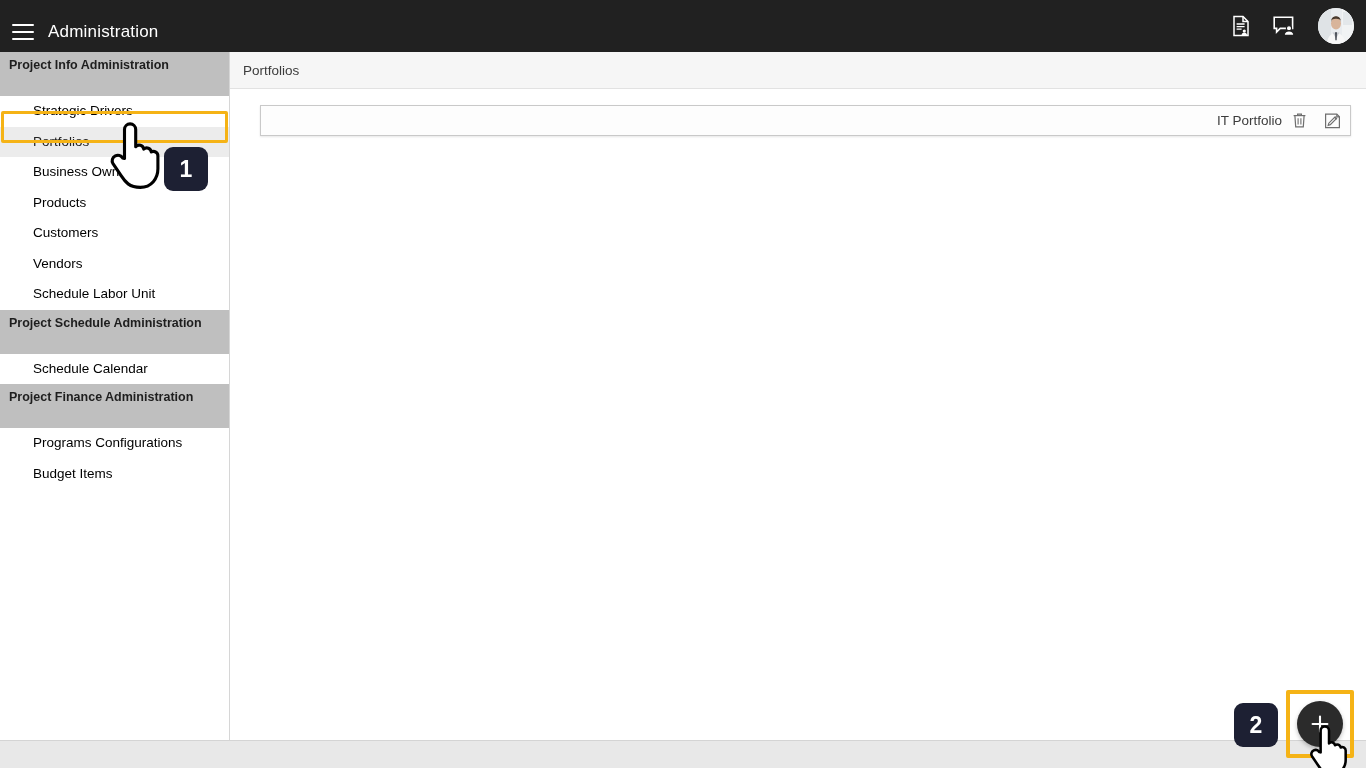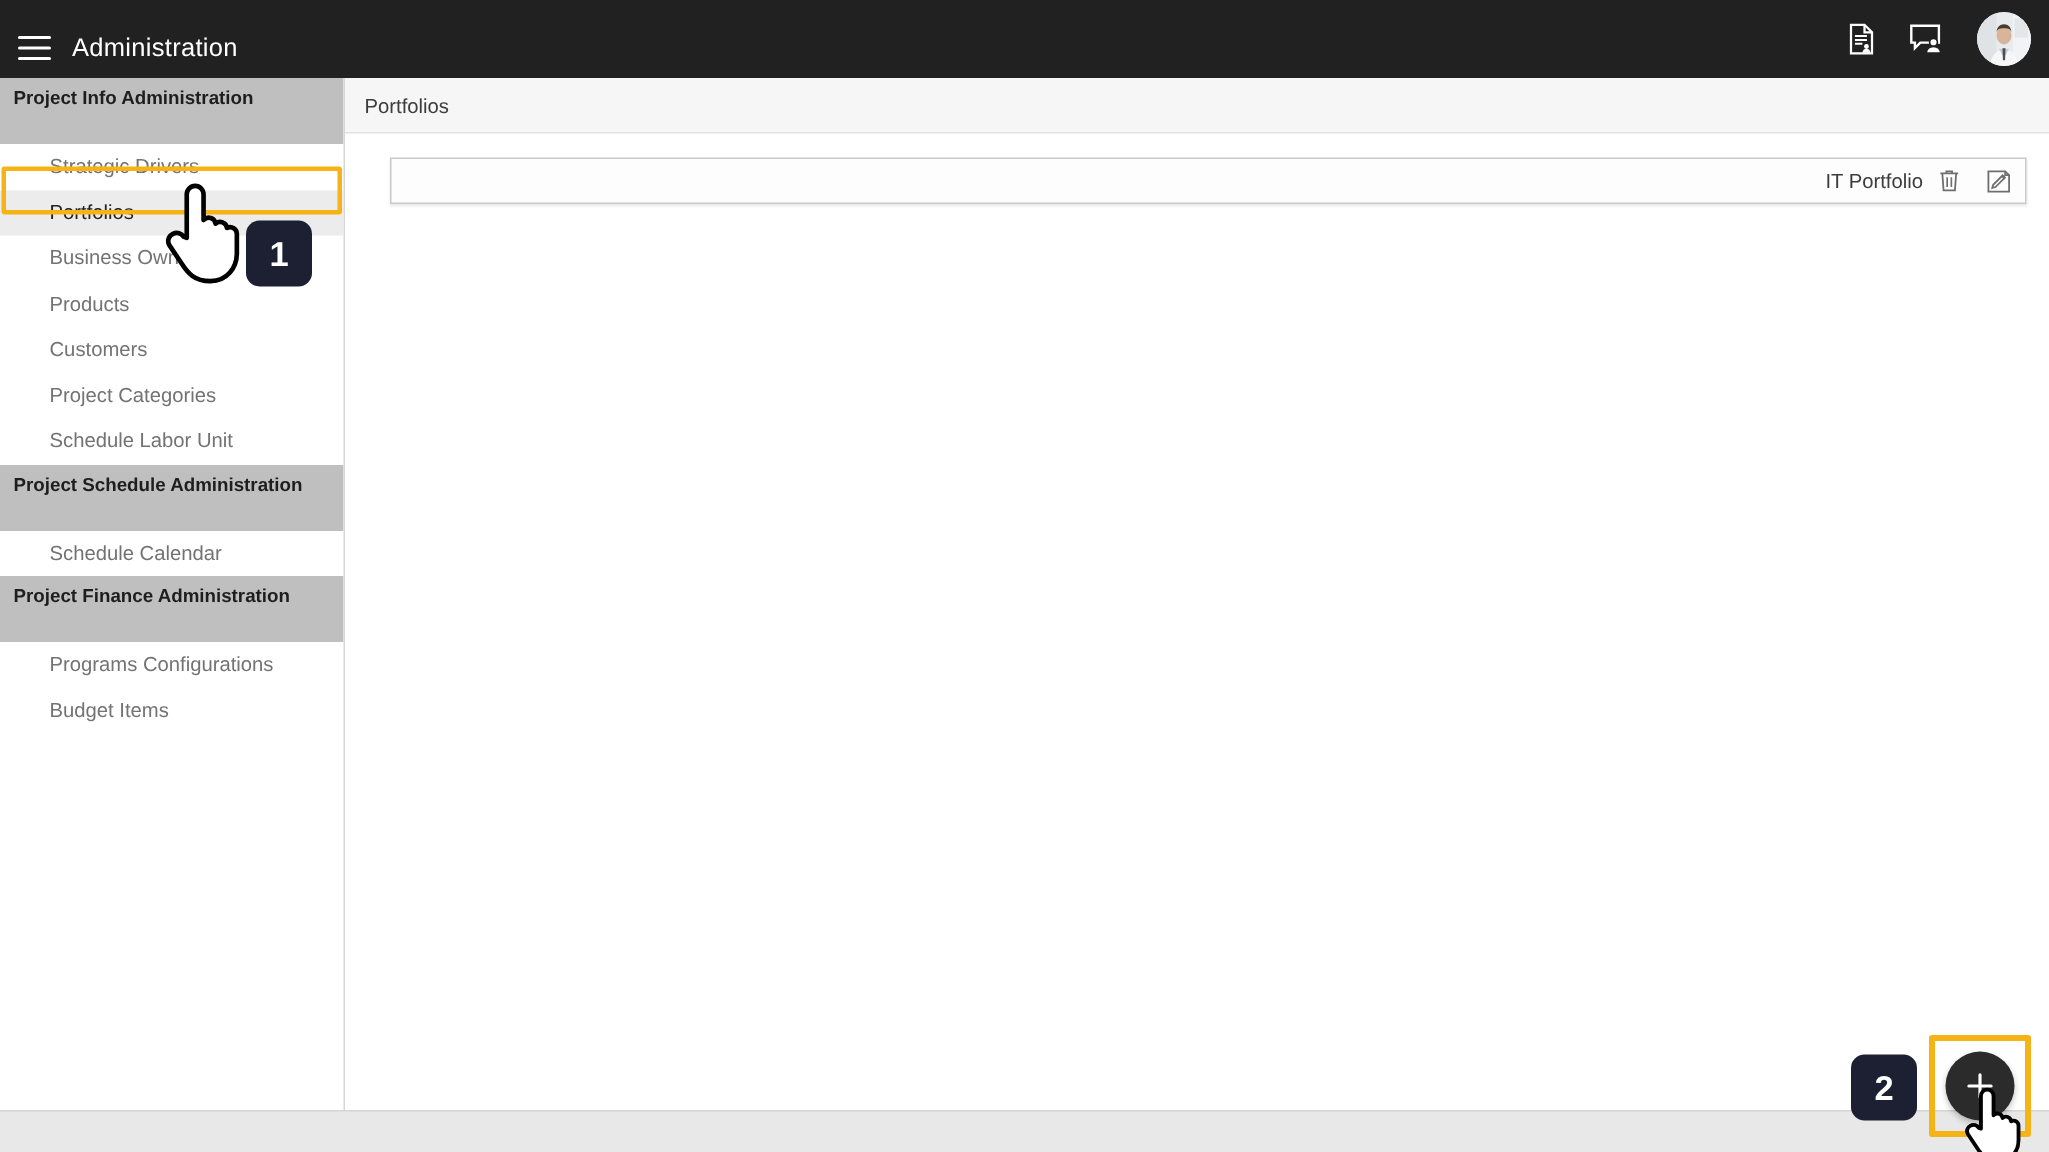--- a/index.html
+++ b/index.html
@@ -98,21 +98,21 @@
     color: #1e1e1e;
     font-size: 12.5px;
     font-weight: bold;
     padding-left: 9px;
     box-sizing: border-box;
   }
   .side-item {
     height: 30.5px;
     line-height: 30.5px;
     font-size: 13.5px;
-    color: #737373;
+    color: #000000;
     padding-left: 33px;
     box-sizing: border-box;
     cursor: pointer;
     white-space: nowrap;
   }
   .side-item.selected {
     background: #ececec;
     color: #222222;
   }
   
@@ -296,21 +296,21 @@
   </div>
 
   <div class="sidebar">
 
     <div class="side-group-header">Project Info Administration</div>
     <div class="side-item">Strategic Drivers</div>
     <div class="side-item selected">Portfolios</div>
     <div class="side-item">Business Owners</div>
     <div class="side-item">Products</div>
     <div class="side-item">Customers</div>
-    <div class="side-item">Project Categories</div>
+    <div class="side-item">Vendors</div>
     <div class="side-item">Schedule Labor Unit</div>
 
     <div class="side-group-header">Project Schedule Administration</div>
     <div class="side-item">Schedule Calendar</div>
 
     <div class="side-group-header">Project Finance Administration</div>
     <div class="side-item">Programs Configurations</div>
     <div class="side-item">Budget Items</div>
   </div>
 

